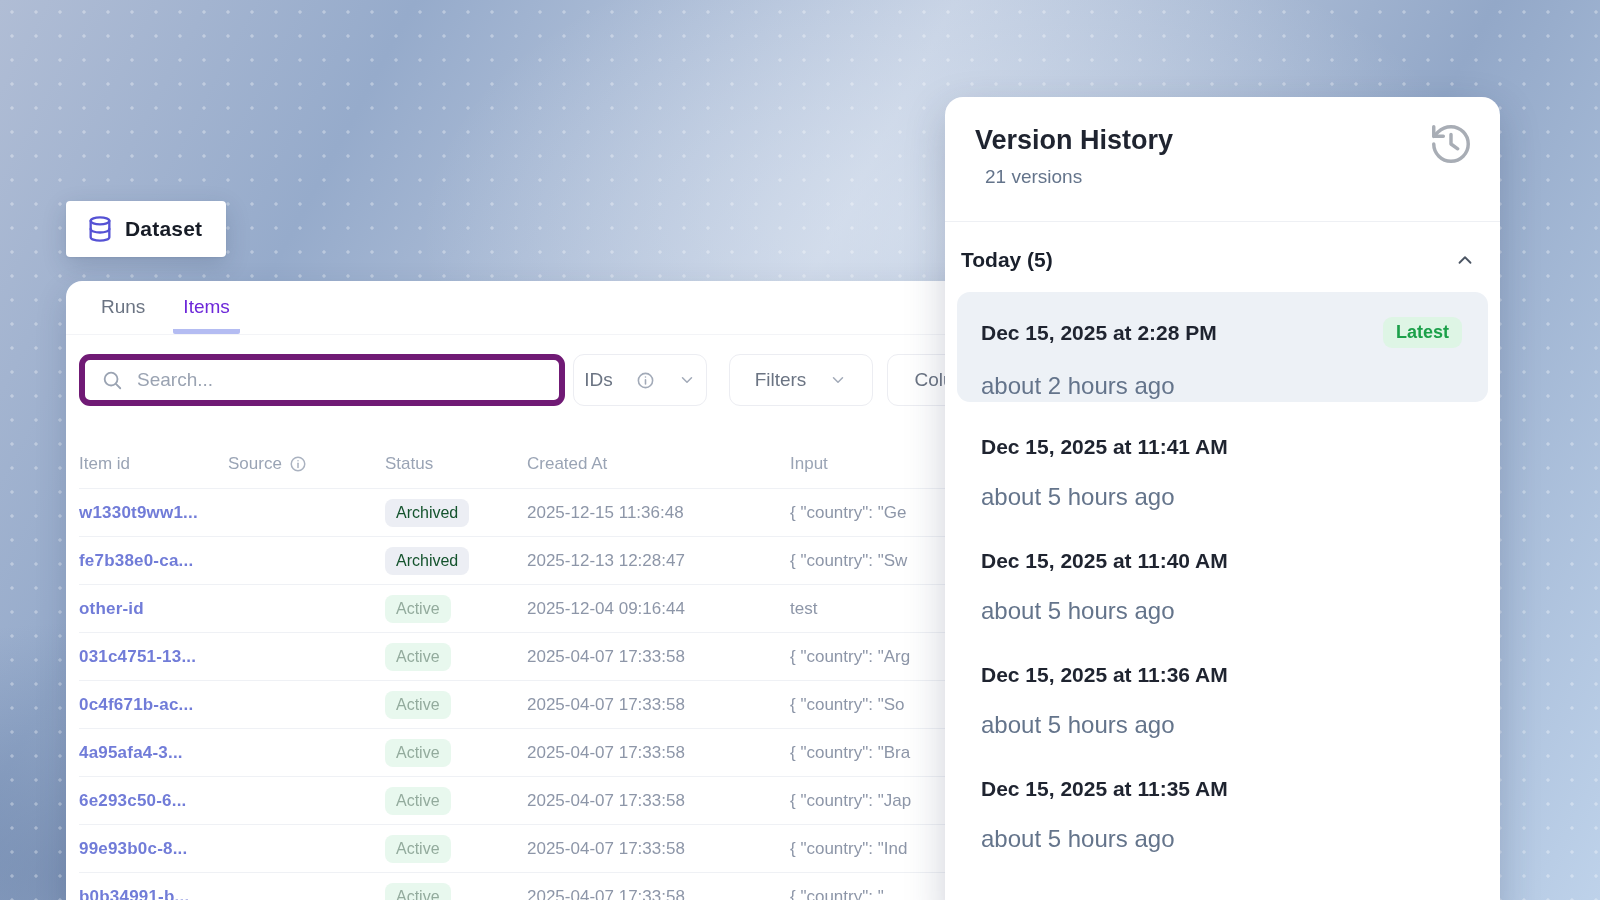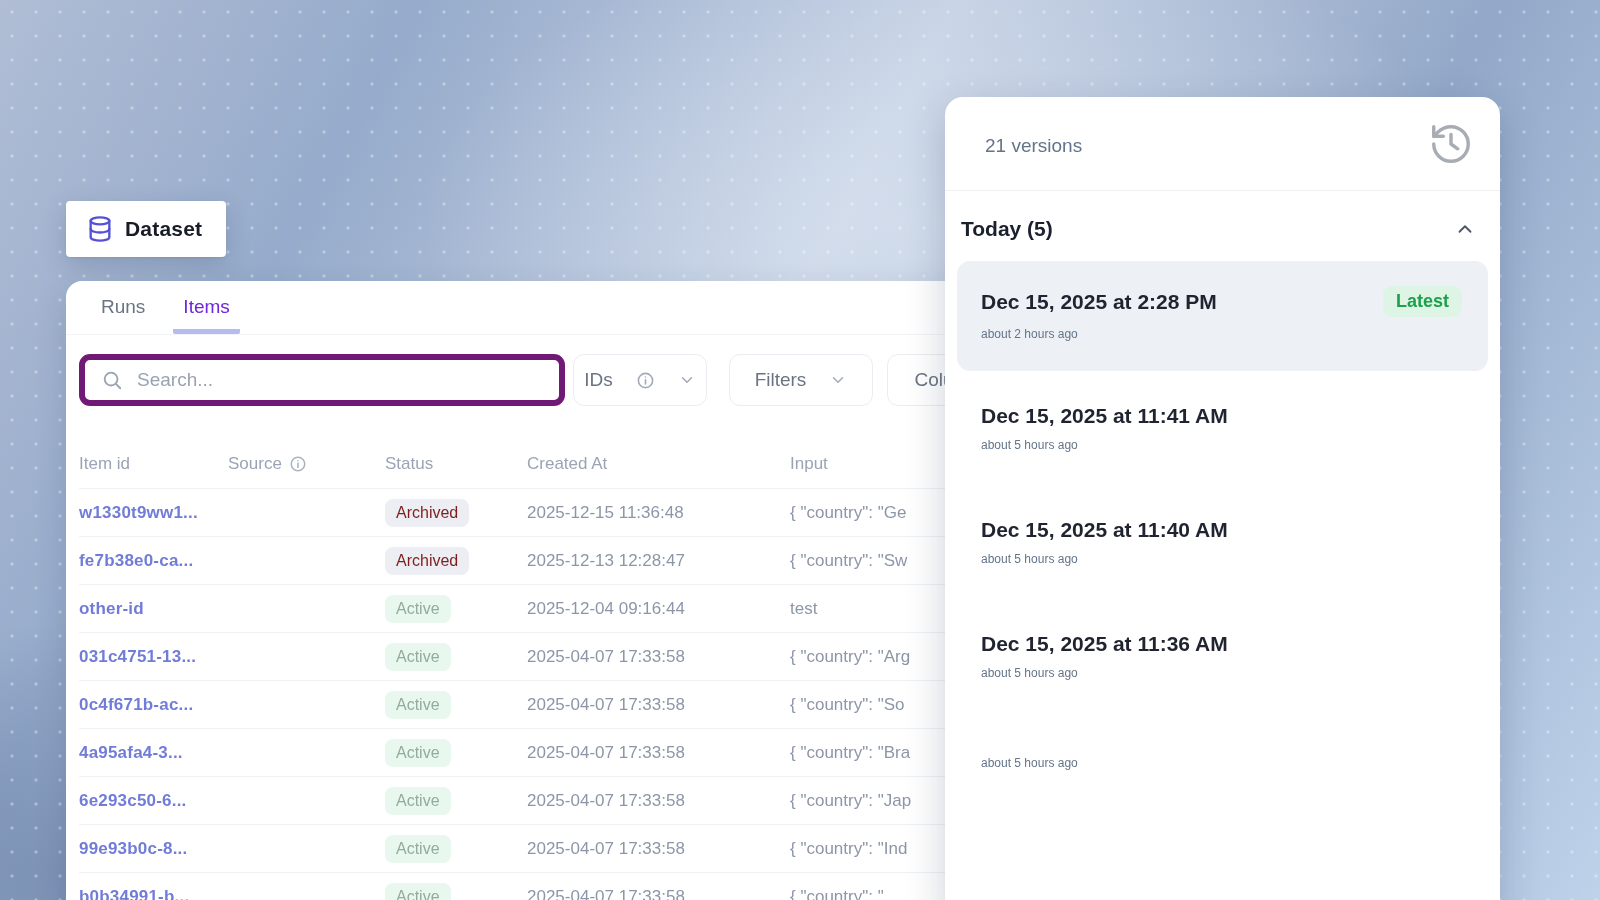--- a/index.html
+++ b/index.html
@@ -54,21 +54,21 @@
   
   .tbl { position:absolute; top:159px; left:13px; right:0; }
   .tbl-header, .tbl-row { display:grid; grid-template-columns:149px 157px 142px 263px 1fr;
     align-items:center; height:48px; }
   .tbl-header { color:#9aa4b5; font-size:17px; }
   .th { display:flex; align-items:center; gap:7px; }
   .tbl-row { border-top:1px solid #eff1f5; font-size:17px; }
   .cell-id { color:#717cd8; font-weight:600; letter-spacing:.2px; cursor:pointer; white-space:nowrap; overflow:hidden; }
   .cell-muted { color:#8d96a8; white-space:nowrap; overflow:hidden; }
   .badge { display:inline-block; padding:5px 11px; border-radius:8px; font-size:16px; }
-  .badge.archived { background:#eceef4; color:#7f1d1d; }
+  .badge.archived { background:#eceef4; color:#14532d; }
   .badge.active   { background:#e8f8ee; color:#93ab9d; }
 
   
   .vh-panel {
     position:absolute; left:945px; top:97px; width:555px; height:830px;
     background:#fff; border-radius:18px;
     box-shadow:0 14px 40px rgba(30,45,80,.22);
   }
   .vh-head { padding:28px 26px 0 30px; position:relative; }
   .vh-title { font-size:27px; font-weight:700; color:#1f2430; }
@@ -76,21 +76,21 @@
   .vh-history-icon { position:absolute; top:24px; right:26px; width:46px; height:46px; }
   .vh-divider { height:1px; background:#eef0f4; margin-top:33px; }
   .vh-group { display:flex; align-items:center; justify-content:space-between;
     padding:26px 24px 0 16px; cursor:pointer; }
   .vh-group-label { font-size:21px; font-weight:600; color:#1a202c; }
   .vh-list { padding:20px 12px 0; }
   .vh-entry { height:114px; padding:25px 26px 0 24px; border-radius:13px; cursor:pointer; position:relative; }
   .vh-entry.selected { background:#edf1f6; height:110px; margin-bottom:8px; }
   .vh-entry-top { display:flex; align-items:center; justify-content:space-between; }
   .vh-date { font-size:21px; font-weight:700; color:#1f2430; }
-  .vh-rel { font-size:12px; color:#64748b; margin-top:10px; }
+  .vh-rel { font-size:24px; color:#64748b; margin-top:24px; }
   .latest-badge { background:#def5e5; color:#1ca04a; font-size:18px; font-weight:700;
     padding:5px 13px; border-radius:9px; }
 
   svg { display:block; }
 </style>
 </head>
 <body>
 
 <div class="stage">
 
@@ -218,20 +218,21 @@
             <div><span class="badge active">Active</span></div>
             <div class="cell-muted">2025-04-07 17:33:58</div>
             <div class="cell-muted">{ "country": "</div>
           </div>
         </div>
     </div>
   </div>
 
   <div class="vh-panel">
     <div class="vh-head">
+      <div class="vh-title">Version History</div>
       <div class="vh-count">21 versions</div>
       <svg class="vh-history-icon" viewBox="0 0 24 24" fill="none" stroke="#a8adb5" stroke-width="1.8" stroke-linecap="round" stroke-linejoin="round">
         <path d="M3 12a9 9 0 1 0 9-9 9.75 9.75 0 0 0-6.74 2.74L3 8"></path>
         <path d="M3 3v5h5"></path>
         <path d="M12 7v5l3.5 2.5"></path>
       </svg>
     </div>
     <div class="vh-divider"></div>
     <div class="vh-group">
       <span class="vh-group-label">Today (5)</span>
@@ -259,18 +260,21 @@
           </div>
           <div class="vh-rel">about 5 hours ago</div>
         </div>
         <div class="vh-entry">
           <div class="vh-entry-top">
             <div class="vh-date">Dec 15, 2025 at 11:36 AM</div>
           </div>
           <div class="vh-rel">about 5 hours ago</div>
         </div>
         <div class="vh-entry">
+          <div class="vh-entry-top">
+            <div class="vh-date">Dec 15, 2025 at 11:35 AM</div>
+          </div>
           <div class="vh-rel">about 5 hours ago</div>
         </div>
       </div>
   </div>
 
 </div>
 
 </body></html>

